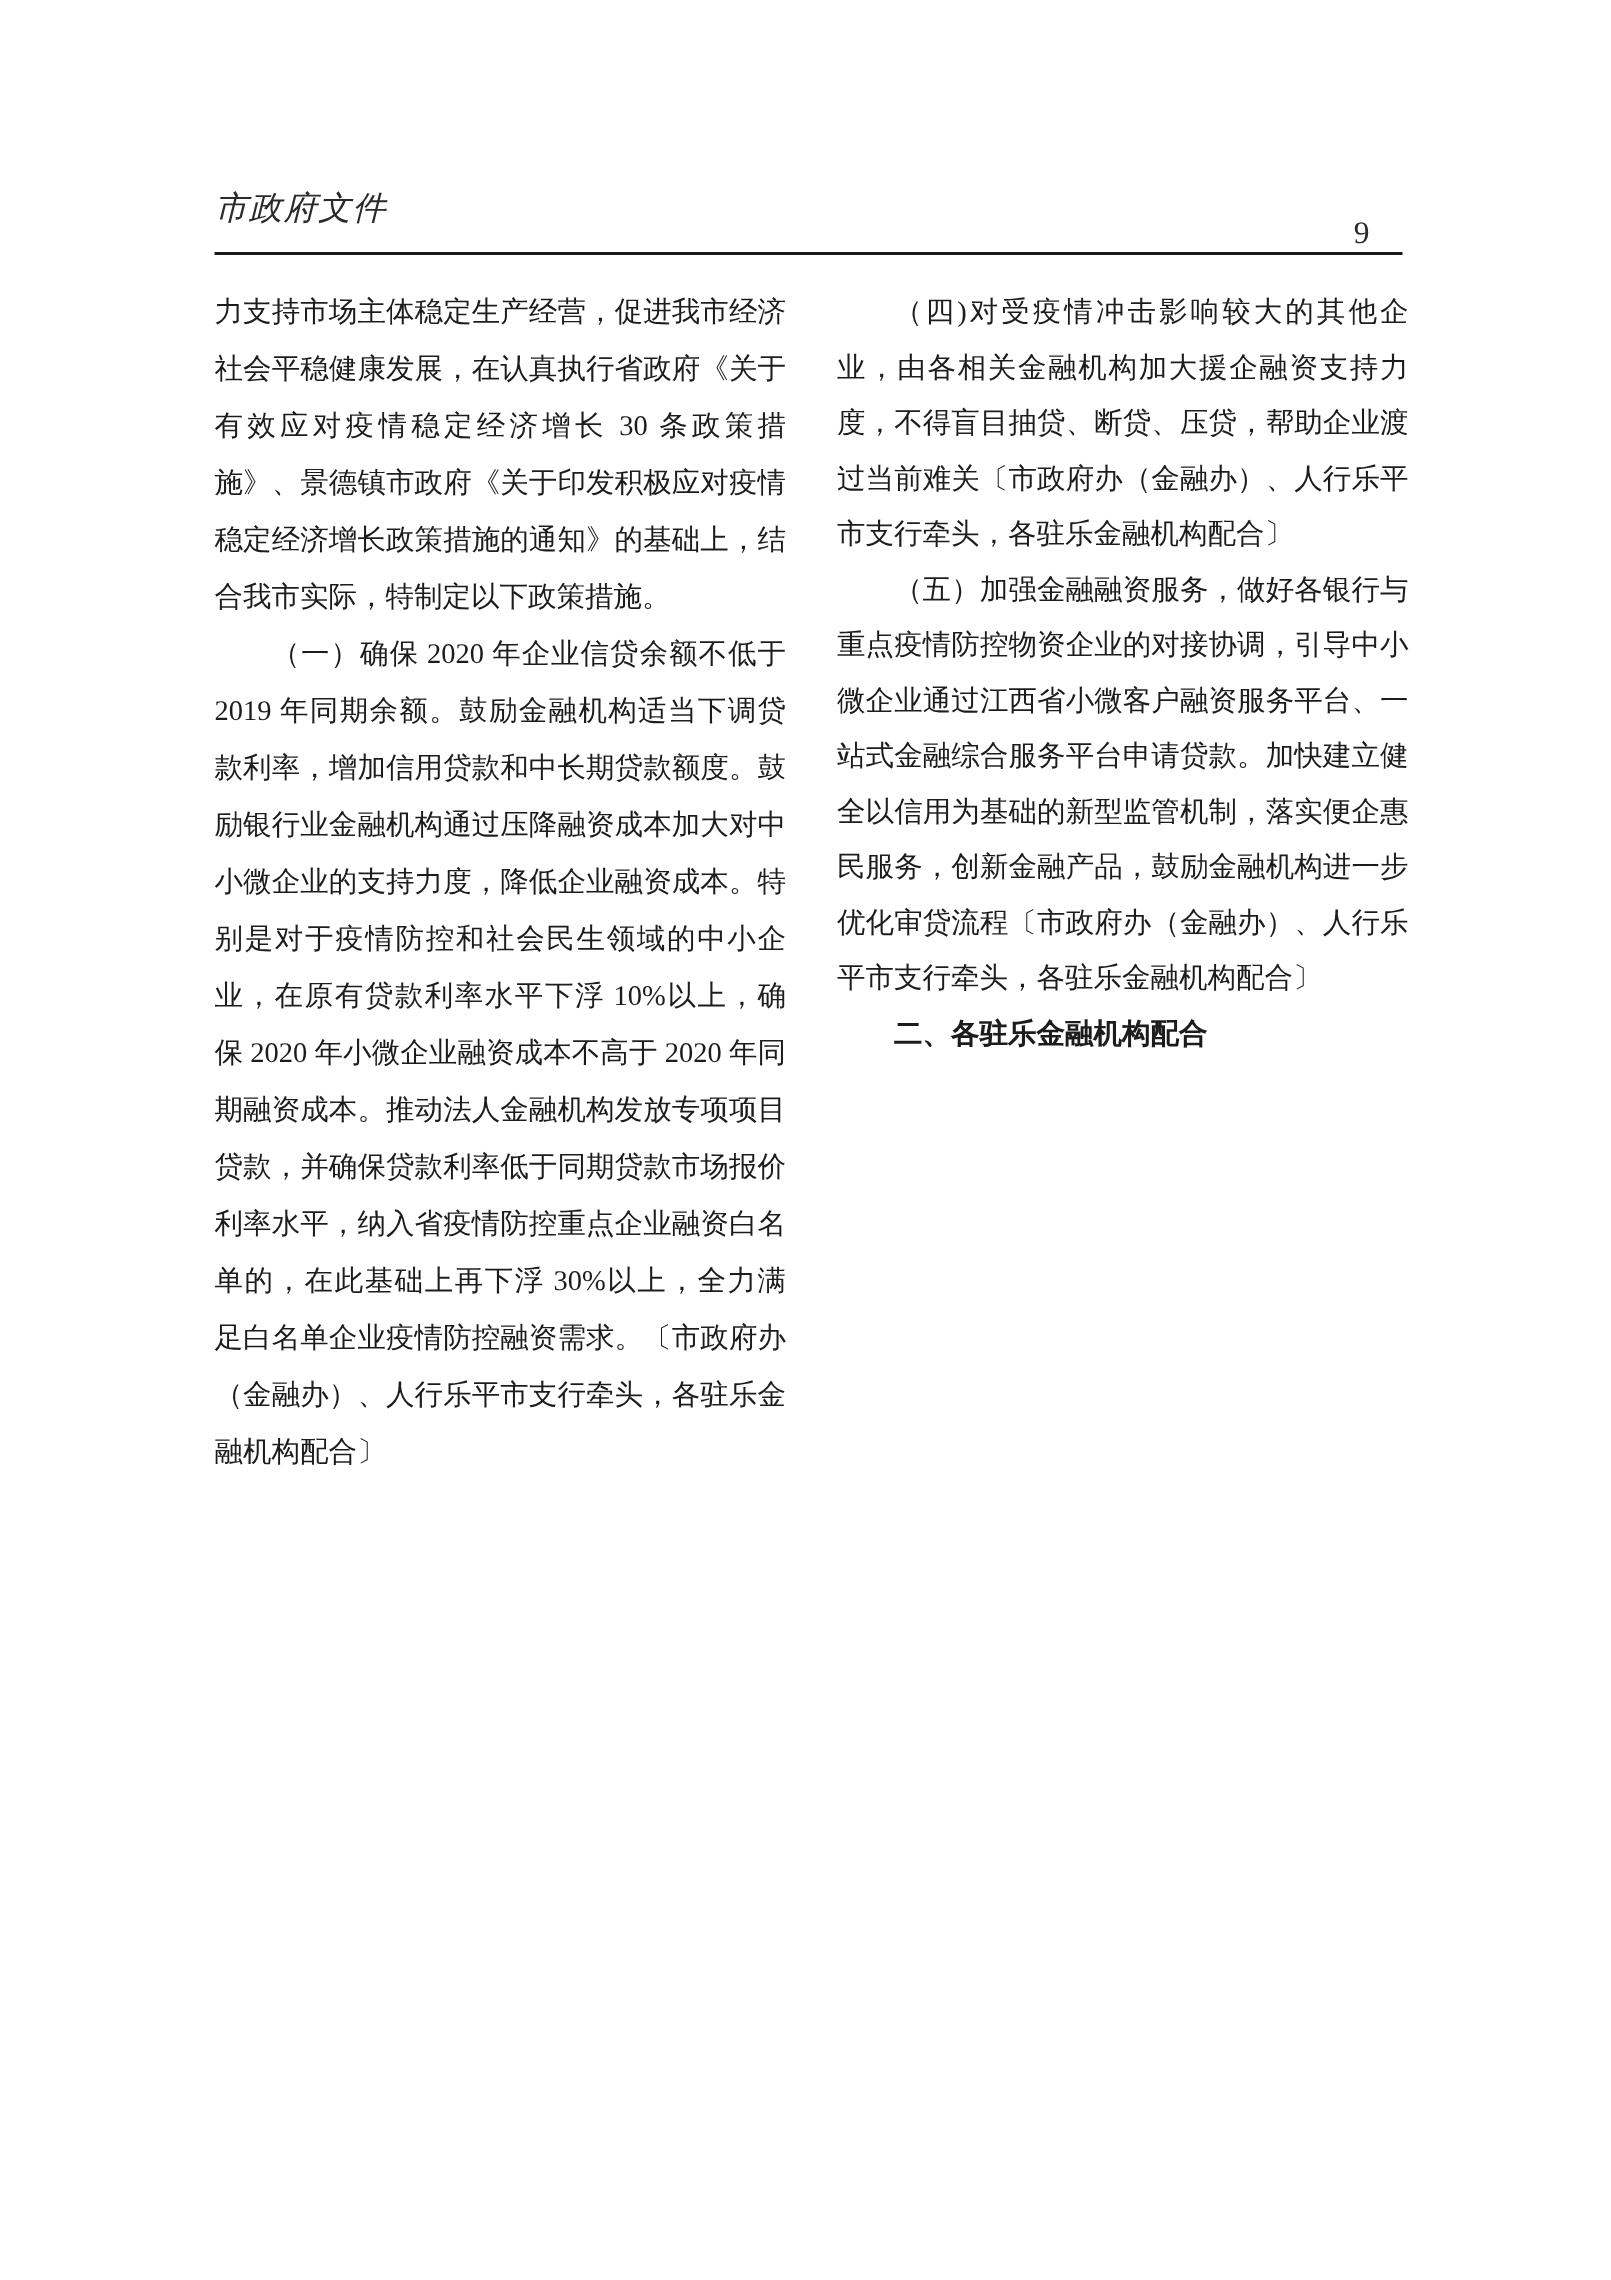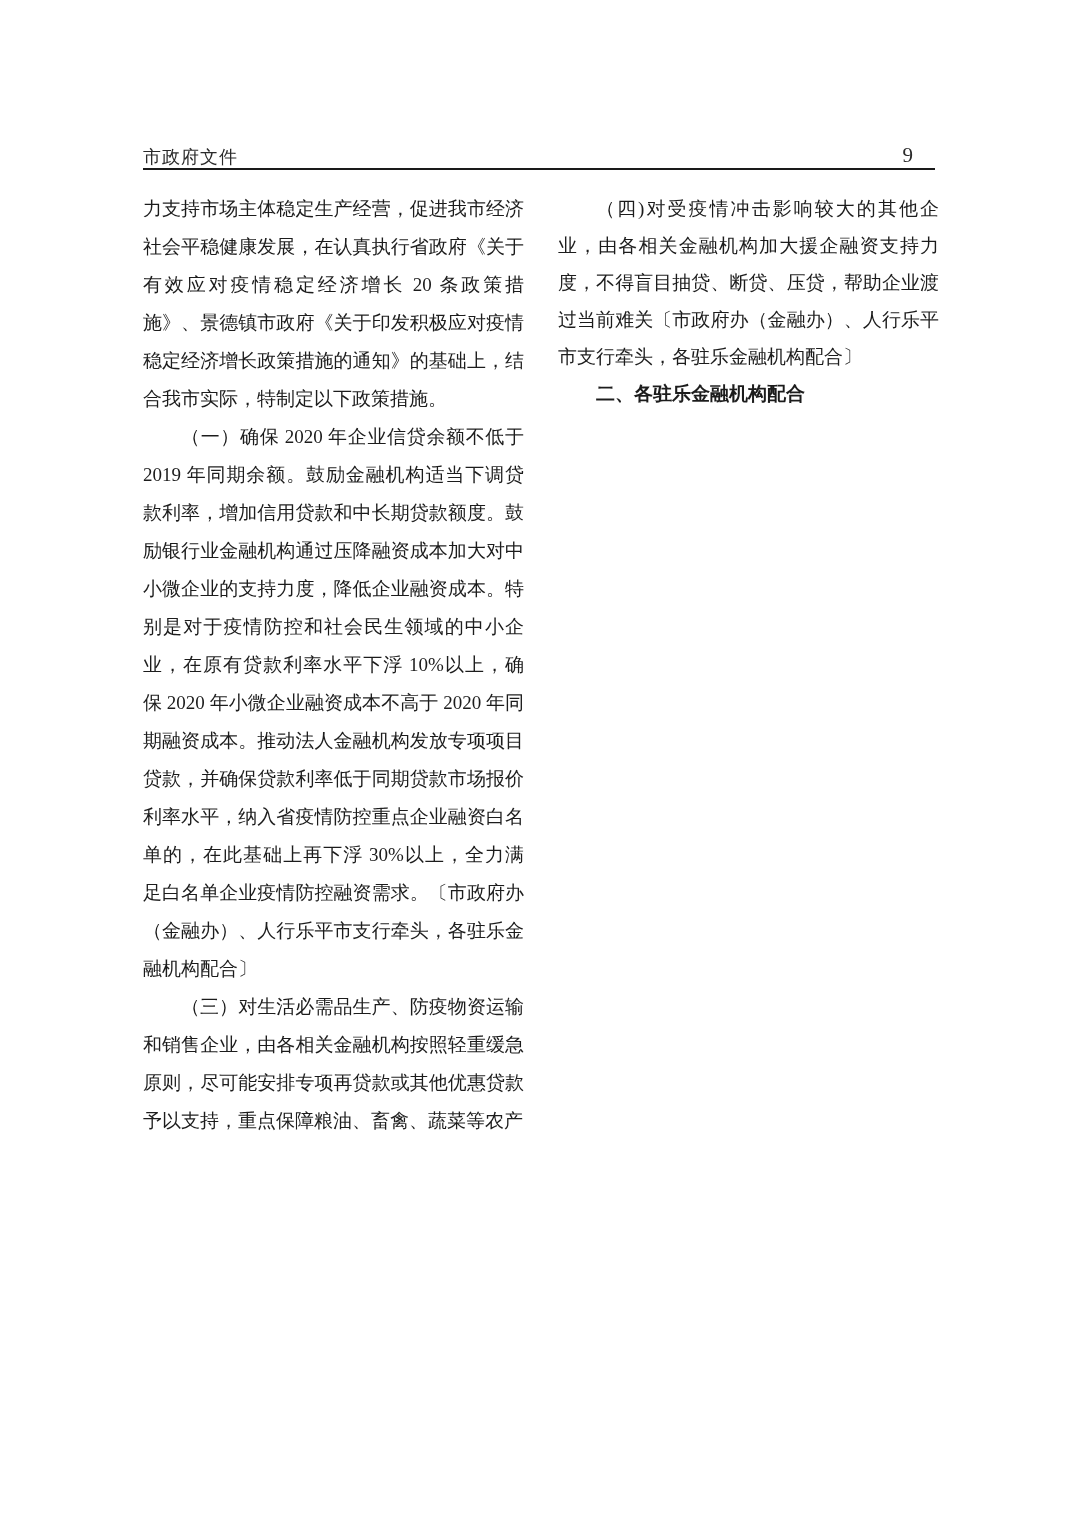--- a/index.html
+++ b/index.html
@@ -19,24 +19,25 @@
   .header {
     position: absolute;
     left: 143px;
     top: 140px;
     width: 792px;
     height: 30px;
   }
   .header-title {
     position: absolute;
     left: 0;
-    bottom: 1px;
-    font-size: 18px;
+    bottom: 16px;
+    font-size: 22px;
     letter-spacing: 1px;
     color: #2a2a2a;
+    font-style: italic;
   }
   .header-pageno {
     position: absolute;
     right: 22px;
     bottom: 2px;
     font-size: 21px;
     color: #2a2a2a;
   }
   .header-rule {
     position: absolute;
@@ -77,24 +78,24 @@
 
   <div class="header">
     <span class="header-title">市政府文件</span>
     <span class="header-pageno">9</span>
     <div class="header-rule"></div>
   </div>
 
   <div class="columns">
 
     <div class="column col-left">
-      <p>力支持市场主体稳定生产经营，促进我市经济社会平稳健康发展，在认真执行省政府《关于有效应对疫情稳定经济增长 20 条政策措施》、景德镇市政府《关于印发积极应对疫情稳定经济增长政策措施的通知》的基础上，结合我市实际，特制定以下政策措施。</p>
+      <p>力支持市场主体稳定生产经营，促进我市经济社会平稳健康发展，在认真执行省政府《关于有效应对疫情稳定经济增长 30 条政策措施》、景德镇市政府《关于印发积极应对疫情稳定经济增长政策措施的通知》的基础上，结合我市实际，特制定以下政策措施。</p>
       <p class="indent">（一）确保 2020 年企业信贷余额不低于 2019 年同期余额。鼓励金融机构适当下调贷款利率，增加信用贷款和中长期贷款额度。鼓励银行业金融机构通过压降融资成本加大对中小微企业的支持力度，降低企业融资成本。特别是对于疫情防控和社会民生领域的中小企业，在原有贷款利率水平下浮 10%以上，确保 2020 年小微企业融资成本不高于 2020 年同期融资成本。推动法人金融机构发放专项项目贷款，并确保贷款利率低于同期贷款市场报价利率水平，纳入省疫情防控重点企业融资白名单的，在此基础上再下浮 30%以上，全力满足白名单企业疫情防控融资需求。〔市政府办（金融办）、人行乐平市支行牵头，各驻乐金融机构配合〕</p>
-      <p class="indent">（三）对生活必需品生产、防疫物资运输和销售企业，由各相关金融机构按照轻重缓急原则，尽可能安排专项再贷款或其他优惠贷款予以支持，重点保障粮油、畜禽、蔬菜等农产</p>
     </div>
 
     <div class="column col-right">
       <p class="indent">（四)对受疫情冲击影响较大的其他企业，由各相关金融机构加大援企融资支持力度，不得盲目抽贷、断贷、压贷，帮助企业渡过当前难关〔市政府办（金融办）、人行乐平市支行牵头，各驻乐金融机构配合〕</p>
+      <p class="indent">（五）加强金融融资服务，做好各银行与重点疫情防控物资企业的对接协调，引导中小微企业通过江西省小微客户融资服务平台、一站式金融综合服务平台申请贷款。加快建立健全以信用为基础的新型监管机制，落实便企惠民服务，创新金融产品，鼓励金融机构进一步优化审贷流程〔市政府办（金融办）、人行乐平市支行牵头，各驻乐金融机构配合〕</p>
       <p class="heading">二、各驻乐金融机构配合</p>
     </div>
 
   </div>
 </div>
 
 </body></html>

